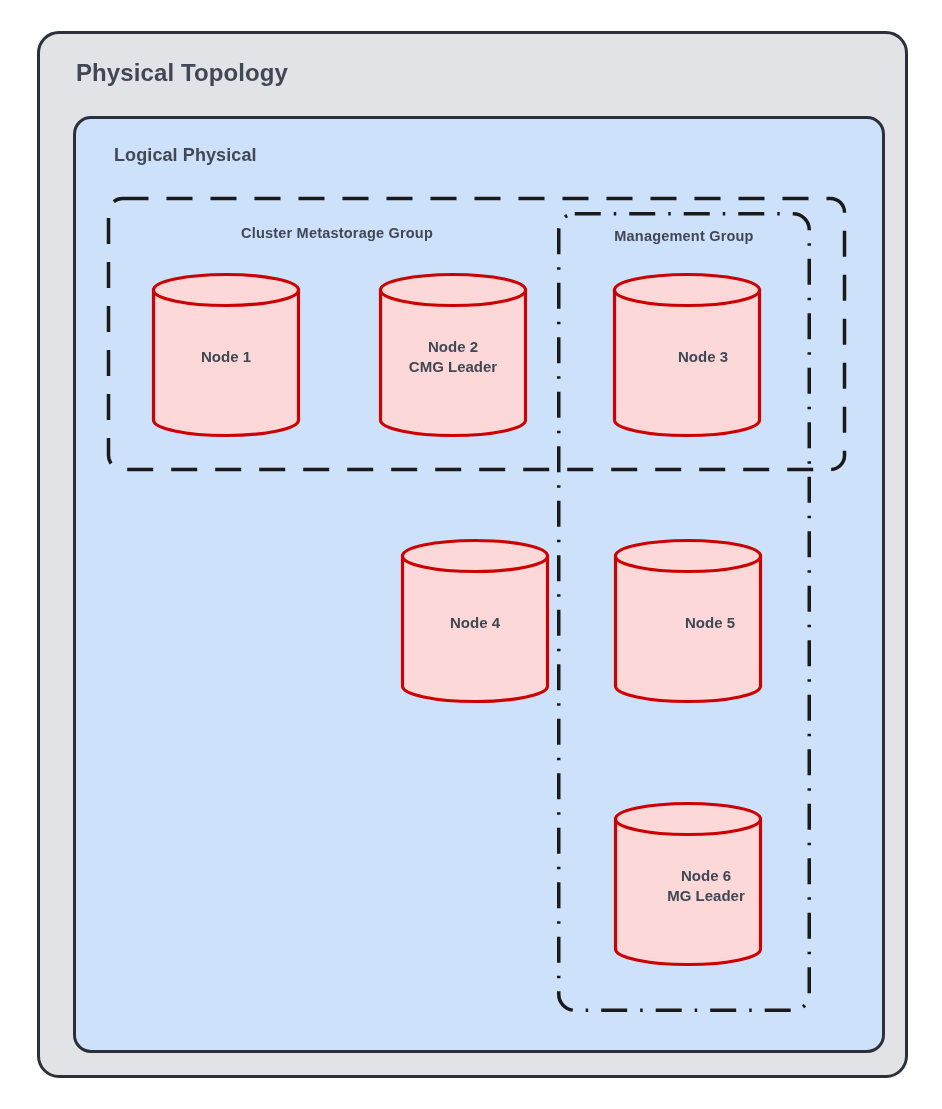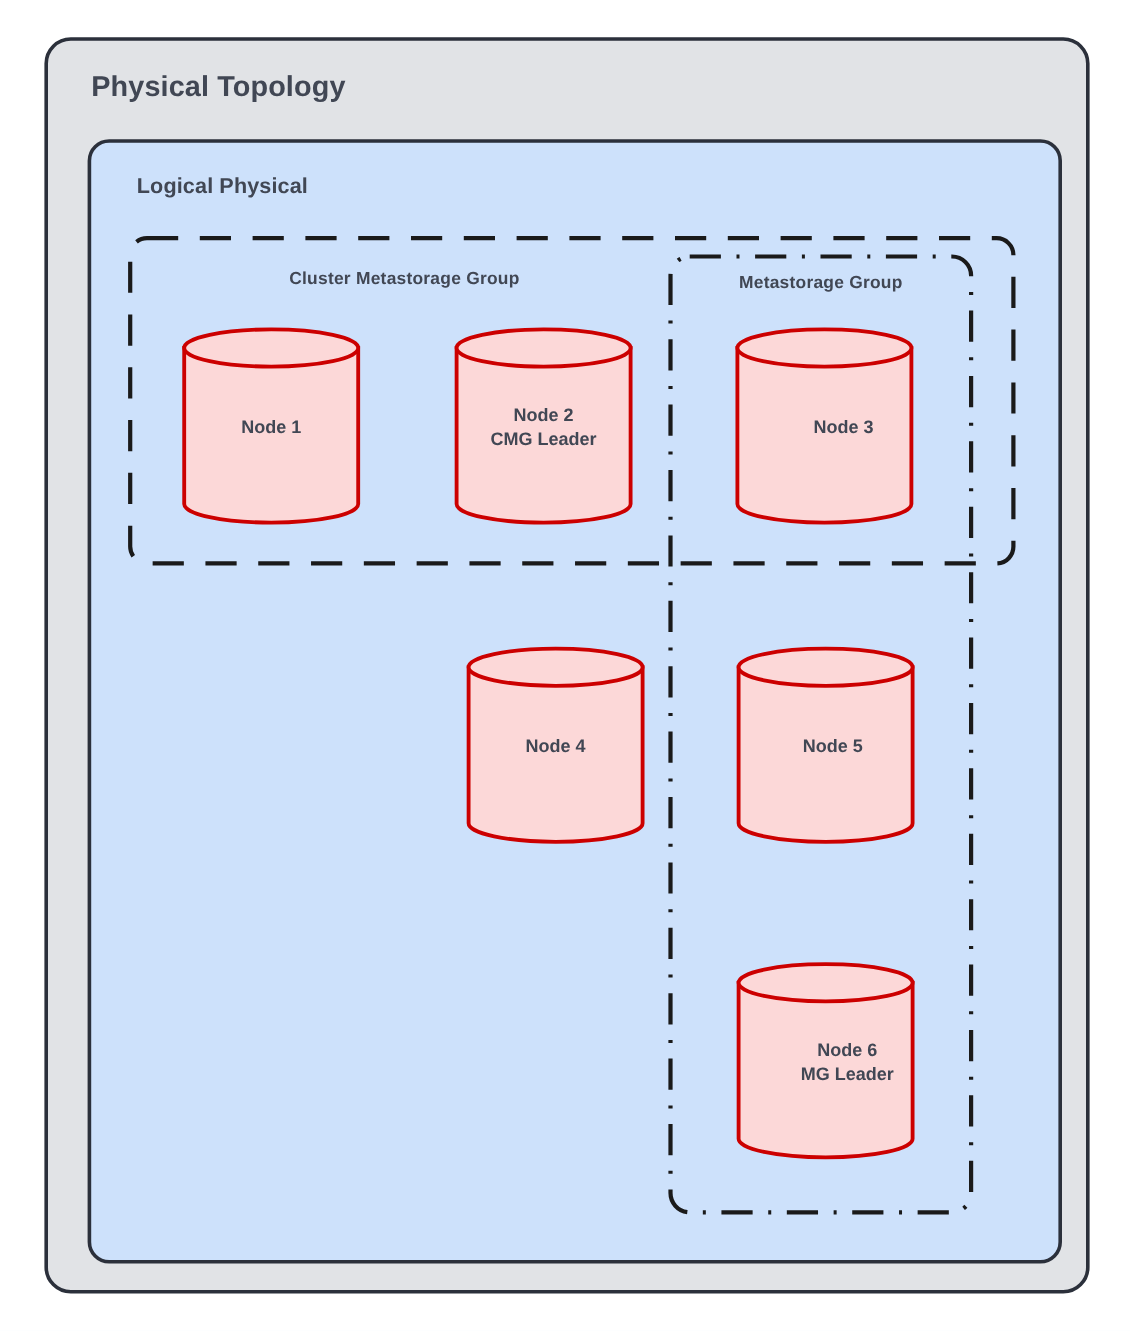--- a/index.html
+++ b/index.html
@@ -156,21 +156,21 @@
     <svg width="739" height="274" viewBox="0 0 739 274">
       <rect x="1.5" y="1.5" width="736" height="271" rx="14" ry="14" fill="none" stroke="#1a1a1a" stroke-width="3.5" stroke-dasharray="26 18" stroke-linecap="butt"></rect>
     </svg>
     <div class="group-label">Cluster Metastorage Group</div>
   </div>
 
   <div class="group-box mg-box">
     <svg width="254" height="800" viewBox="0 0 254 800">
       <rect x="1.75" y="1.75" width="250.5" height="796.5" rx="16" ry="16" fill="none" stroke="#1a1a1a" stroke-width="3.5" stroke-dasharray="26 13 2.5 13" stroke-linecap="butt"></rect>
     </svg>
-    <div class="group-label">Metastorage Group</div>
+    <div class="group-label">Management Group</div>
   </div>
 
   <div class="node" style="left:151px; top:272px; width:150px; height:166px;">
     <svg width="150" height="166" viewBox="0 0 150 166">
       <path d="M2.5,18 L2.5,148 A72.5,15.5 0 0 0 147.5,148 L147.5,18 Z" fill="#fcd8d8" stroke="#cc0000" stroke-width="3.2"></path>
       <ellipse cx="75" cy="18" rx="72.5" ry="15.5" fill="#fcd8d8" stroke="#cc0000" stroke-width="3.2"></ellipse>
     </svg>
     <div class="node-label" style="top:75px;">Node 1</div>
   </div>
 
@@ -184,29 +184,29 @@
   </div>
 
   <div class="node" style="left:612px; top:272px; width:150px; height:166px;">
     <svg width="150" height="166" viewBox="0 0 150 166">
       <path d="M2.5,18 L2.5,148 A72.5,15.5 0 0 0 147.5,148 L147.5,18 Z" fill="#fcd8d8" stroke="#cc0000" stroke-width="3.2"></path>
       <ellipse cx="75" cy="18" rx="72.5" ry="15.5" fill="#fcd8d8" stroke="#cc0000" stroke-width="3.2"></ellipse>
     </svg>
     <div class="node-label" style="top:75px;margin-left:16px;">Node 3</div>
   </div>
 
-  <div class="node" style="left:388px; top:538px; width:150px; height:166px;">
+  <div class="node" style="left:400px; top:538px; width:150px; height:166px;">
     <svg width="150" height="166" viewBox="0 0 150 166">
       <path d="M2.5,18 L2.5,148 A72.5,15.5 0 0 0 147.5,148 L147.5,18 Z" fill="#fcd8d8" stroke="#cc0000" stroke-width="3.2"></path>
       <ellipse cx="75" cy="18" rx="72.5" ry="15.5" fill="#fcd8d8" stroke="#cc0000" stroke-width="3.2"></ellipse>
     </svg>
     <div class="node-label" style="top:75px;">Node 4</div>
   </div>
 
-  <div class="node" style="left:613px; top:538px; width:162px; height:166px;">
+  <div class="node" style="left:613px; top:538px; width:162px; height:166px;padding-left:32px;">
     <svg width="150" height="166" viewBox="0 0 150 166">
       <path d="M2.5,18 L2.5,148 A72.5,15.5 0 0 0 147.5,148 L147.5,18 Z" fill="#fcd8d8" stroke="#cc0000" stroke-width="3.2"></path>
       <ellipse cx="75" cy="18" rx="72.5" ry="15.5" fill="#fcd8d8" stroke="#cc0000" stroke-width="3.2"></ellipse>
     </svg>
     <div class="node-label" style="top:75px;">Node 5</div>
   </div>
 
   <div class="node" style="left:613px; top:801px; width:150px; height:166px;">
     <svg width="150" height="166" viewBox="0 0 150 166">
       <path d="M2.5,18 L2.5,148 A72.5,15.5 0 0 0 147.5,148 L147.5,18 Z" fill="#fcd8d8" stroke="#cc0000" stroke-width="3.2"></path>

